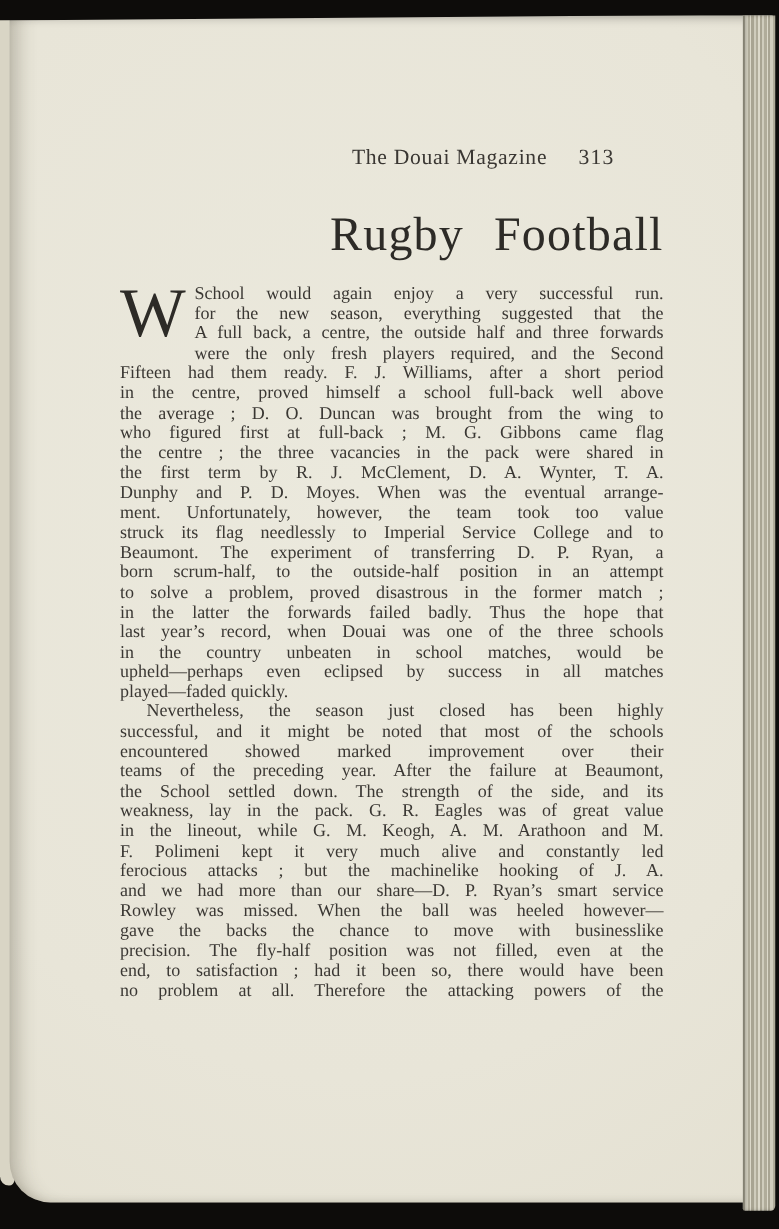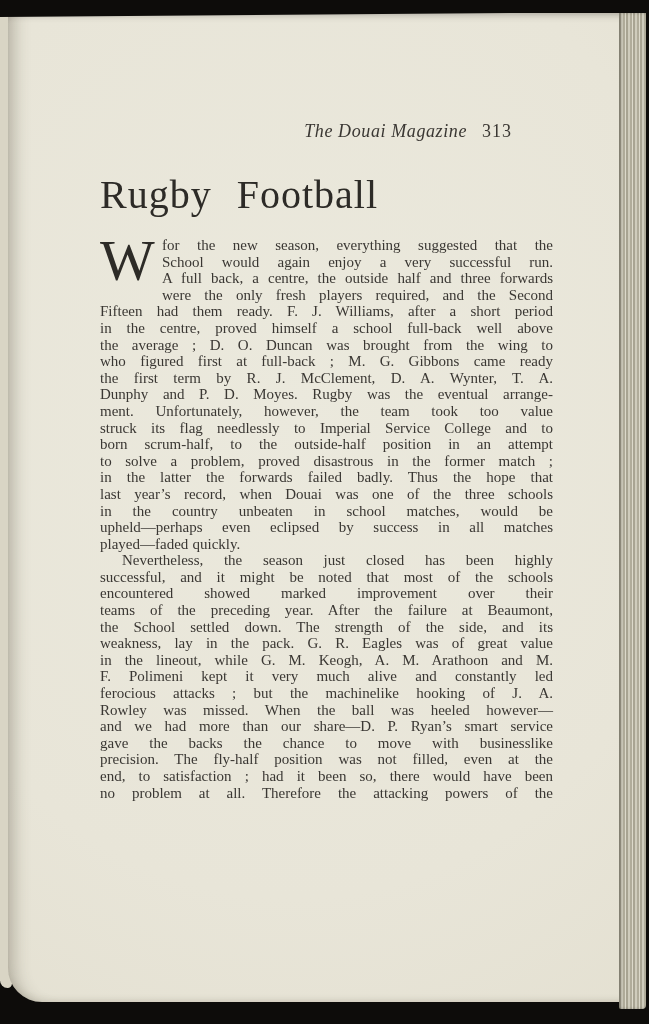--- a/index.html
+++ b/index.html
@@ -46,26 +46,26 @@
   }
 
   
   .running-head {
     position: absolute; left: 92px; top: 107px; width: 412px;
     text-align: right;
     color: #3a3733;
     font-size: 18px; line-height: 22px;
     white-space: nowrap;
   }
-  .running-head .mag { font-style: italic; letter-spacing: 0.6px; text-align: center; }
-  .running-head .pageno { margin-left: 15px; letter-spacing: 1px; }
+  .running-head .mag { letter-spacing: 0.6px; text-align: center; }
+  .running-head .pageno { margin-left: 26px; letter-spacing: 1px; }
 
   .article-title {
     position: absolute; left: 92px; top: 158px; width: 453px;
-    text-align: left;
+    text-align: right;
     font-size: 40px; line-height: 48px;
     color: #2d2b27;
     word-spacing: 14px;
     letter-spacing: 1px;
   }
 
   .article-body {
     position: absolute; left: 92px; top: 224px; width: 453px;
     font-size: 15px; line-height: 16.6px;
     color: #3a3733;
@@ -97,52 +97,54 @@
   <div class="page">
     <div class="running-head">
       <span class="mag">The Douai Magazine</span><span class="pageno">313</span>
     </div>
 
     <div class="article-title">Rugby Football</div>
 
     <div class="article-body" id="article-body">
         <div class="paragraph">
           <span class="drop-cap">W</span>
+          <div class="line">School would again enjoy a very successful run.</div>
           <div class="line">for the new season, everything suggested that the</div>
-          <div class="line">School would again enjoy a very successful run.</div>
           <div class="line">A full back, a centre, the outside half and three forwards</div>
           <div class="line">were the only fresh players required, and the Second</div>
           <div class="line">Fifteen had them ready.  F. J. Williams, after a short period</div>
           <div class="line">in the centre, proved himself a school full-back well above</div>
           <div class="line">the average ;  D. O. Duncan was brought from the wing to</div>
-          <div class="line">who figured first at full-back ;  M. G. Gibbons came ready</div>
+          <div class="line">who figured first at full-back ;  M. G. Gibbons came flag</div>
+          <div class="line">the centre ;  the three vacancies in the pack were shared in</div>
           <div class="line">the first term by R. J. McClement,  D. A. Wynter,  T. A.</div>
-          <div class="line">Dunphy and P. D. Moyes.  Rugby was the eventual arrange-</div>
+          <div class="line">Dunphy and P. D. Moyes.  When was the eventual arrange-</div>
           <div class="line">ment.  Unfortunately, however, the team took too value</div>
           <div class="line">struck its flag needlessly to Imperial Service College and to</div>
+          <div class="line">Beaumont.  The experiment of transferring D. P. Ryan, a</div>
           <div class="line">born scrum-half, to the outside-half position in an attempt</div>
           <div class="line">to solve a problem, proved disastrous in the former match ;</div>
           <div class="line">in the latter the forwards failed badly.  Thus the hope that</div>
           <div class="line">last year’s record, when Douai was one of the three schools</div>
           <div class="line">in the country unbeaten in school matches, would be</div>
           <div class="line">upheld—perhaps even eclipsed by success in all matches</div>
           <div class="line no-stretch">played—faded quickly.</div>
         </div>
         <div class="paragraph">
           <div class="line indent">Nevertheless, the season just closed has been highly</div>
           <div class="line">successful, and it might be noted that most of the schools</div>
           <div class="line">encountered showed marked improvement over their</div>
           <div class="line">teams of the preceding year.  After the failure at Beaumont,</div>
           <div class="line">the School settled down.  The strength of the side, and its</div>
           <div class="line">weakness, lay in the pack.  G. R. Eagles was of great value</div>
           <div class="line">in the lineout, while G. M. Keogh,  A. M. Arathoon and M.</div>
           <div class="line">F. Polimeni kept it very much alive and constantly led</div>
           <div class="line">ferocious attacks ;  but the machinelike hooking of J. A.</div>
+          <div class="line">and we had more than our share—D. P. Ryan’s smart service</div>
           <div class="line">Rowley was missed.  When the ball was heeled however—</div>
-          <div class="line">and we had more than our share—D. P. Ryan’s smart service</div>
           <div class="line">gave the backs the chance to move with businesslike</div>
           <div class="line">precision.  The fly-half position was not filled, even at the</div>
           <div class="line">end, to satisfaction ;  had it been so, there would have been</div>
           <div class="line">no problem at all.  Therefore the attacking powers of the</div>
         </div>
       </div>
   </div>
 
   <div class="page-edges"></div>
   <div class="top-binding"></div>

